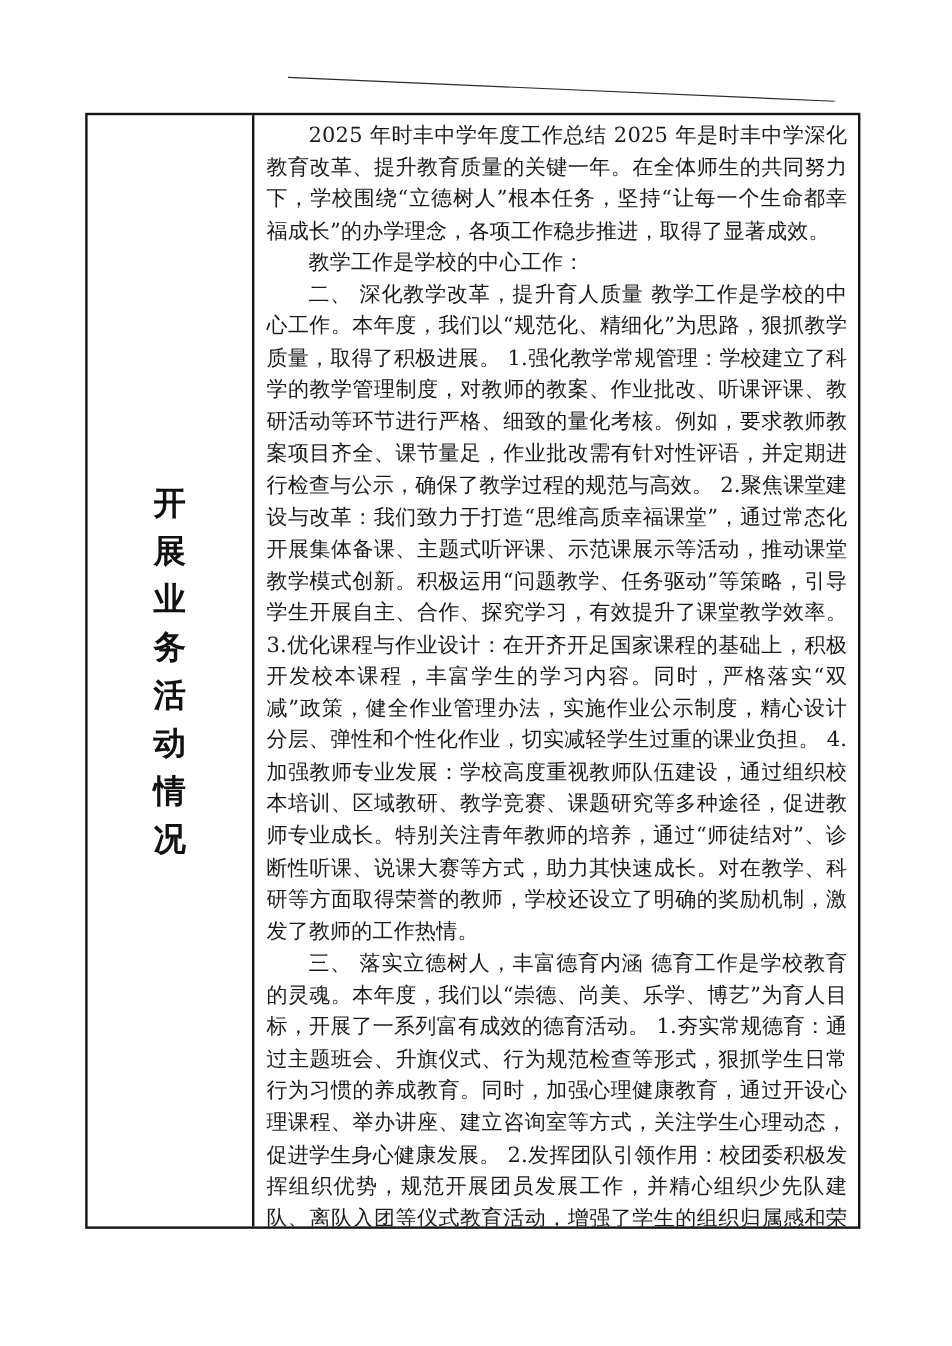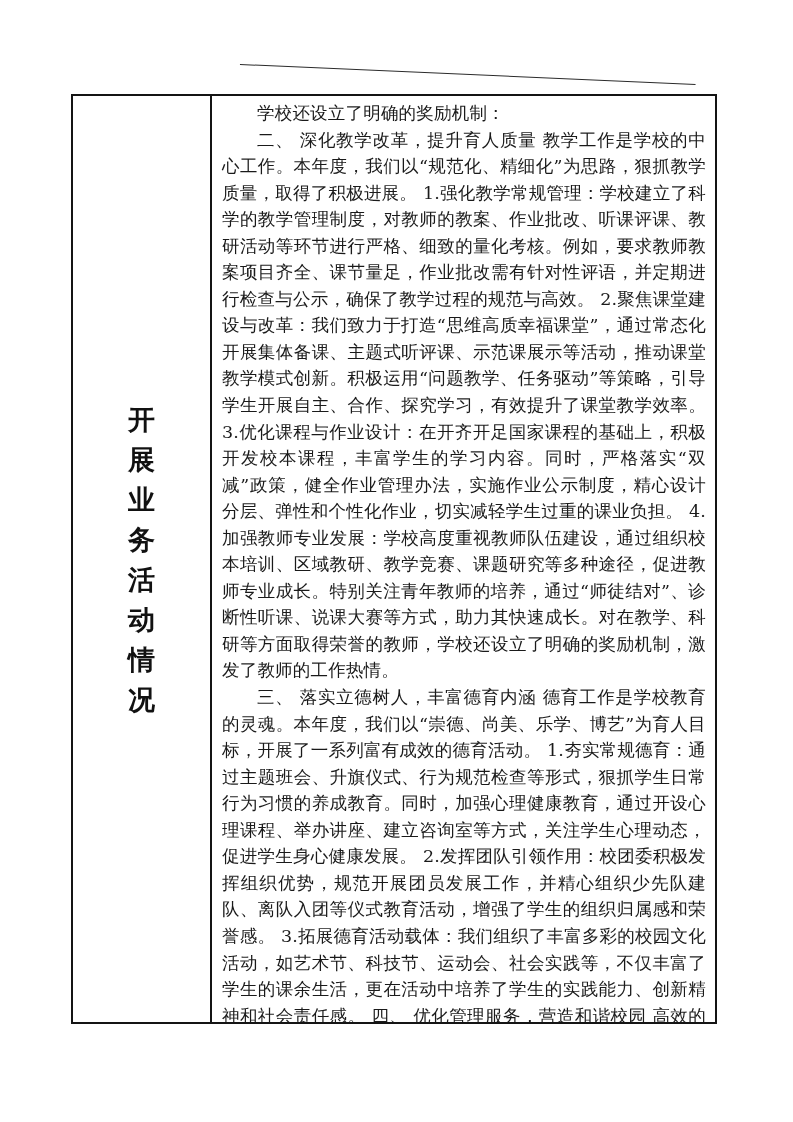--- a/index.html
+++ b/index.html
@@ -71,19 +71,20 @@
       <div class="row-header-char">展</div>
       <div class="row-header-char">业</div>
       <div class="row-header-char">务</div>
       <div class="row-header-char">活</div>
       <div class="row-header-char">动</div>
       <div class="row-header-char">情</div>
       <div class="row-header-char">况</div>
     </div>
 
     <div class="content-cell">
-      <p>学校还设立了明确的奖励机制：</p>
+      <p>2025 年时丰中学年度工作总结 2025 年是时丰中学深化教育改革、提升教育质量的关键一年。在全体师生的共同努力下，学校围绕“立德树人”根本任务，坚持“让每一个生命都幸福成长”的办学理念，各项工作稳步推进，取得了显著成效。</p>
+      <p>教学工作是学校的中心工作：</p>
       <p>二、 深化教学改革，提升育人质量 教学工作是学校的中心工作。本年度，我们以“规范化、精细化”为思路，狠抓教学质量，取得了积极进展。 1.强化教学常规管理：学校建立了科学的教学管理制度，对教师的教案、作业批改、听课评课、教研活动等环节进行严格、细致的量化考核。例如，要求教师教案项目齐全、课节量足，作业批改需有针对性评语，并定期进行检查与公示，确保了教学过程的规范与高效。 2.聚焦课堂建设与改革：我们致力于打造“思维高质幸福课堂”，通过常态化开展集体备课、主题式听评课、示范课展示等活动，推动课堂教学模式创新。积极运用“问题教学、任务驱动”等策略，引导学生开展自主、合作、探究学习，有效提升了课堂教学效率。 3.优化课程与作业设计：在开齐开足国家课程的基础上，积极开发校本课程，丰富学生的学习内容。同时，严格落实“双减”政策，健全作业管理办法，实施作业公示制度，精心设计分层、弹性和个性化作业，切实减轻学生过重的课业负担。 4.加强教师专业发展：学校高度重视教师队伍建设，通过组织校本培训、区域教研、教学竞赛、课题研究等多种途径，促进教师专业成长。特别关注青年教师的培养，通过“师徒结对”、诊断性听课、说课大赛等方式，助力其快速成长。对在教学、科研等方面取得荣誉的教师，学校还设立了明确的奖励机制，激发了教师的工作热情。</p>
       <p>三、 落实立德树人，丰富德育内涵 德育工作是学校教育的灵魂。本年度，我们以“崇德、尚美、乐学、博艺”为育人目标，开展了一系列富有成效的德育活动。 1.夯实常规德育：通过主题班会、升旗仪式、行为规范检查等形式，狠抓学生日常行为习惯的养成教育。同时，加强心理健康教育，通过开设心理课程、举办讲座、建立咨询室等方式，关注学生心理动态，促进学生身心健康发展。 2.发挥团队引领作用：校团委积极发挥组织优势，规范开展团员发展工作，并精心组织少先队建队、离队入团等仪式教育活动，增强了学生的组织归属感和荣誉感。 3.拓展德育活动载体：我们组织了丰富多彩的校园文化活动，如艺术节、科技节、运动会、社会实践等，不仅丰富了学生的课余生活，更在活动中培养了学生的实践能力、创新精神和社会责任感。 四、 优化管理服务，营造和谐校园 高效的管理和细致的服务是学校稳定运行的保障。 1.加强学生日常管理：建立健全学生管理制度，严格考勤与纪律管理，并注重通过建立学生成长档案等方式，实施个性化指导。同时，加强安全教</p>
     </div>
 
   </div>
 </div>
 
 </body></html>

